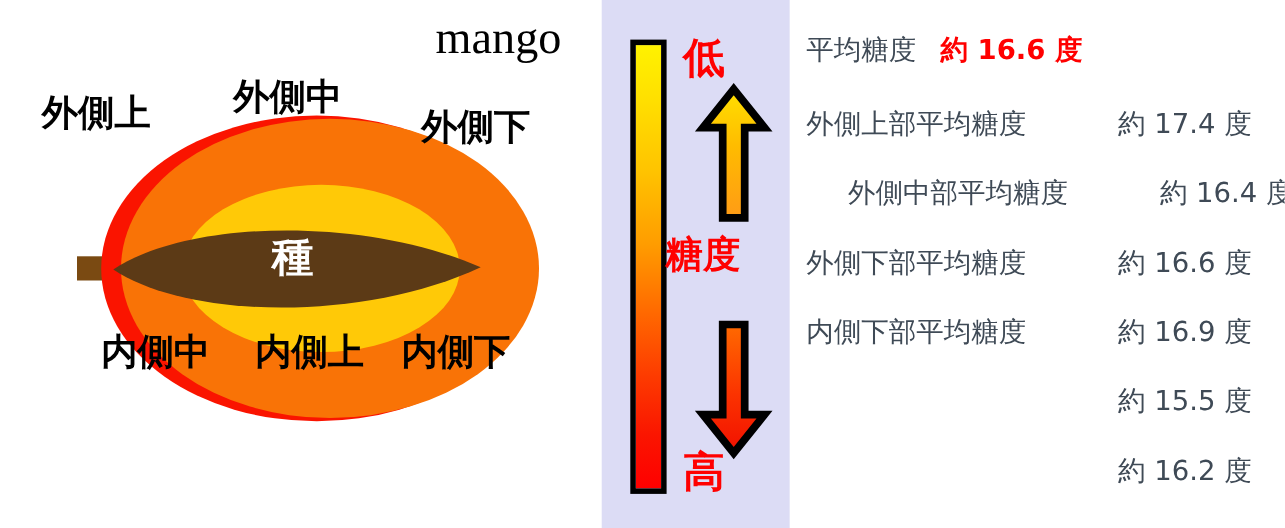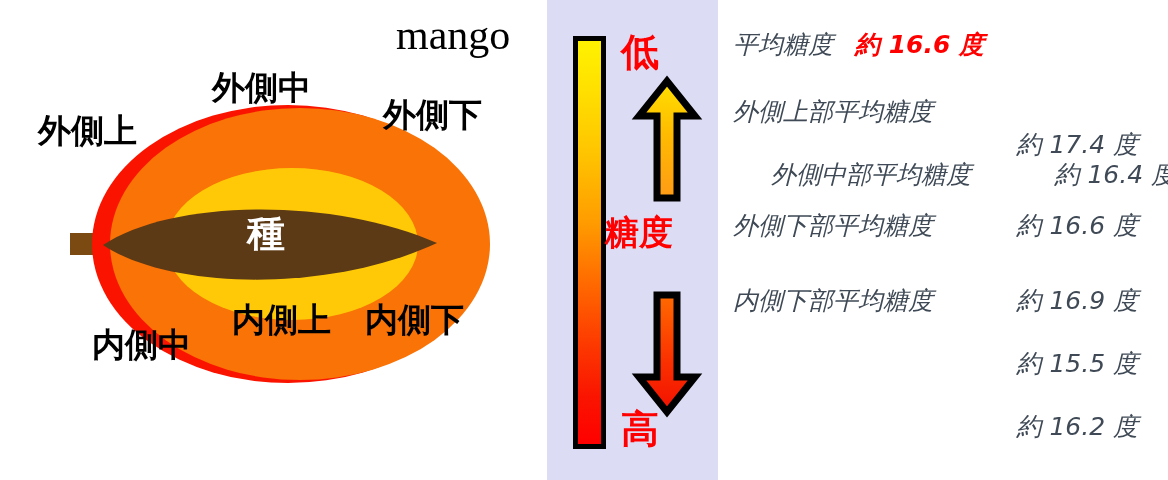--- a/index.html
+++ b/index.html
@@ -39,24 +39,24 @@
   }
   .mango-label {
     position: absolute;
     font-family: "DejaVu Sans", "Liberation Sans", sans-serif;
     font-weight: 700;
     font-size: 33px;
     color: #000000;
     white-space: nowrap;
     line-height: 1;
   }
-  #label-outer-upper { left: 38px;  top: 114px; }
+  #label-outer-upper { left: 38px;  top: 86px; }
   #label-outer-mid   { left: 212px; top: 71px;  }
   #label-outer-lower { left: 383px; top: 98px;  }
-  #label-inner-mid   { left: 92px;  top: 303px; margin-top: 25px; }
+  #label-inner-mid   { left: 92px;  top: 303px; }
   #label-inner-upper { left: 232px; top: 303px; }
   #label-inner-lower { left: 365px; top: 303px; }
   #label-seed {
     position: absolute;
     left: 247px; top: 214px;
     font-family: "DejaVu Sans", "Liberation Sans", sans-serif;
     font-weight: 700;
     font-size: 38px;
     color: #ffffff;
     line-height: 1;
@@ -104,23 +104,22 @@
     left: 718px; top: 0;
     width: 450px; height: 480px;
     background: #ffffff;
   }
   .data-row {
     position: absolute;
     left: 15px;
     width: 425px;
     height: 34px;
     display: flex;
-    align-items: flex-start;
-    white-space: nowrap;
-    font-style: italic;
+    align-items: flex-end;
+    white-space: nowrap;
   }
   .data-label {
     font-family: "DejaVu Sans", "Liberation Sans", sans-serif;
     font-size: 25px;
     color: #3f4a56;
     letter-spacing: 0px;
   }
   .data-value {
     font-family: "DejaVu Sans", "Liberation Sans", sans-serif;
     font-size: 25px;
@@ -197,31 +196,31 @@
     <div class="scale-word" id="scale-high">高</div>
   </div>
 
   <div id="data-panel">
 
     <div class="data-row highlight" style="top:28px;">
       <span class="data-label">平均糖度</span>
       <span class="data-value">約 16.6 度</span>
     </div>
 
-    <div class="data-row" style="top:95px;flex-direction:column;">
+    <div class="data-row" style="top:95px;">
       <span class="data-label">外側上部平均糖度</span>
       <span class="data-value">約 17.4 度</span>
     </div>
 
     <div class="data-row" style="top:158px;margin-left:38px;">
       <span class="data-label">外側中部平均糖度</span>
       <span class="data-value">約 16.4 度</span>
     </div>
 
-    <div class="data-row" style="top:209px;">
+    <div class="data-row" style="top:221px;">
       <span class="data-label">外側下部平均糖度</span>
       <span class="data-value">約 16.6 度</span>
     </div>
 
     <div class="data-row" style="top:284px;">
       <span class="data-label">内側下部平均糖度</span>
       <span class="data-value">約 16.9 度</span>
     </div>
 
     <div class="data-row" style="top:347px;">

